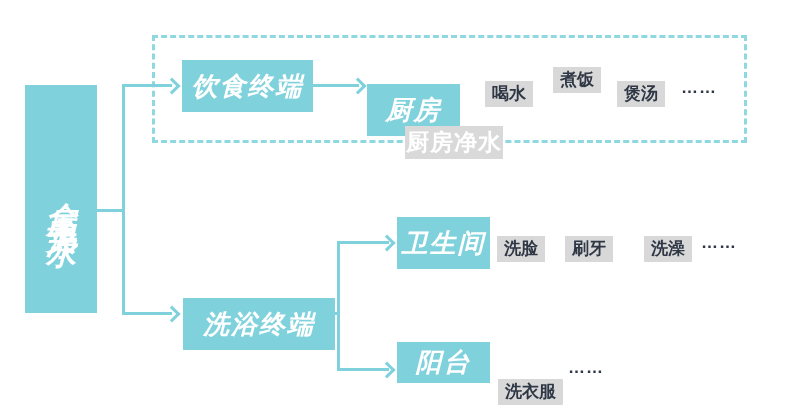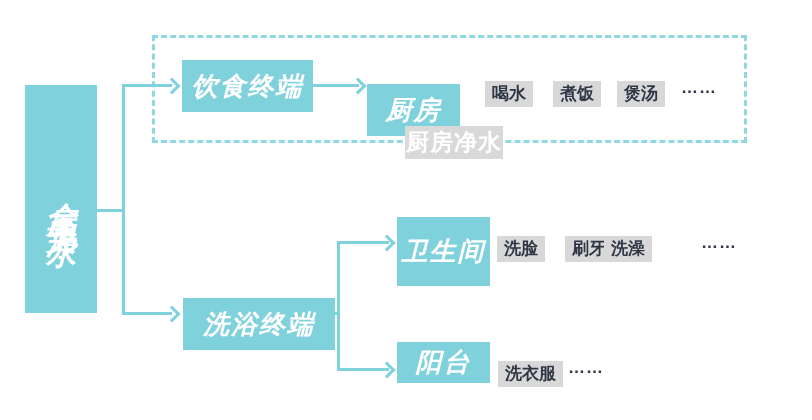--- a/index.html
+++ b/index.html
@@ -103,30 +103,30 @@
   <div class="chev" style="left:381px;top:364px;"></div>
 
   <div class="node node-root" style="left:25px;top:85px;width:72px;height:228px;">全屋中央净水</div>
 
   <div class="node" style="left:182px;top:60px;width:131px;height:52px;">饮食终端</div>
 
   <div class="node" style="left:367px;top:60px;width:93px;height:52px;margin-top:24px;">厨房</div>
 
   <div class="node" style="left:183px;top:298px;width:152px;height:52px;">洗浴终端</div>
 
-  <div class="node" style="left:397px;top:217px;width:93px;height:69px;">卫生间</div>
+  <div class="node" style="left:397px;top:217px;width:93px;height:52px;">卫生间</div>
 
   <div class="node" style="left:397px;top:342px;width:93px;height:41px;">阳台</div>
 
   <div class="tag" style="left:485px;top:74px;">喝水</div>
-  <div class="tag" style="left:553px;top:74px;">煮饭</div>
+  <div class="tag" style="left:553px;top:60px;">煮饭</div>
   <div class="tag" style="left:617px;top:74px;text-align:center;">煲汤</div>
   <div class="dots" style="left:681px;top:78px;">……</div>
 
   <div class="tag" style="left:497px;top:229px;">洗脸</div>
   <div class="tag" style="left:565px;top:229px;">刷牙</div>
-  <div class="tag" style="left:604px;top:229px;">洗澡</div>
+  <div class="tag" style="left:644px;top:229px;">洗澡</div>
   <div class="dots" style="left:701px;top:233px;">……</div>
 
-  <div class="tag" style="left:498px;top:354px;">洗衣服</div>
+  <div class="tag" style="left:498px;top:372px;">洗衣服</div>
   <div class="dots" style="left:568px;top:358px;">……</div>
 
 </div>
 
 </body></html>

